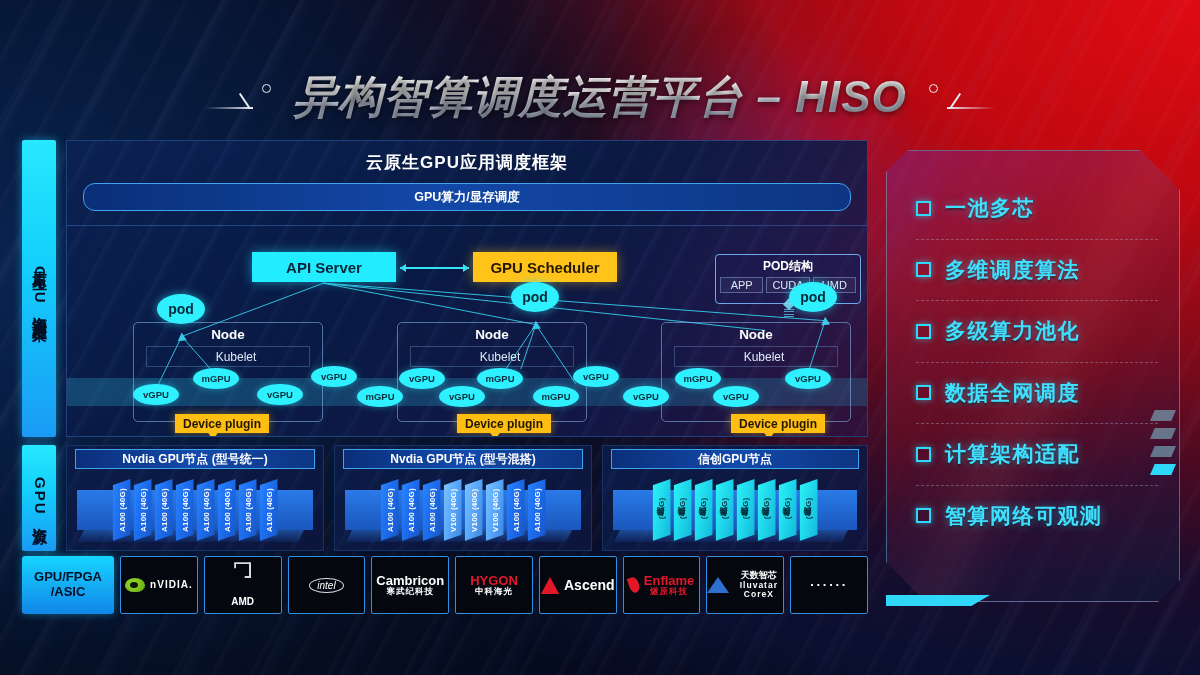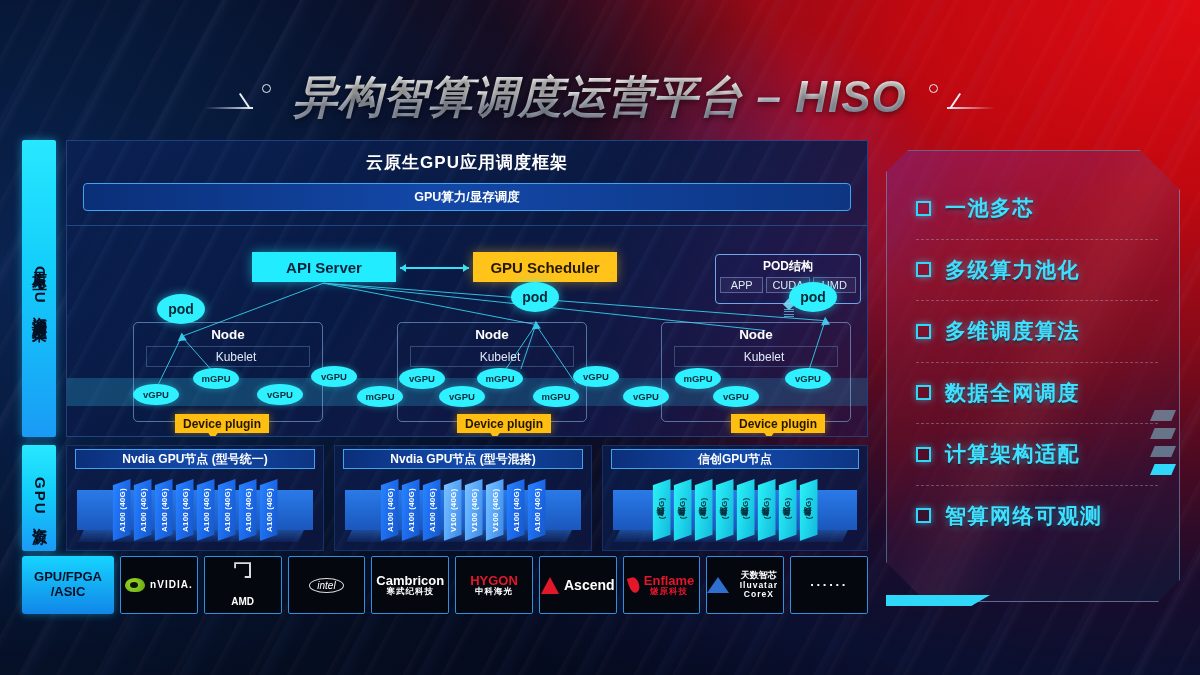--- a/index.html
+++ b/index.html
@@ -68,21 +68,21 @@
   .framebox{position:absolute;left:44px;top:0;width:802px;height:297px;
     background:linear-gradient(150deg,rgba(11,33,82,.96) 0%,rgba(9,26,68,.95) 45%,rgba(20,24,74,.82) 78%,rgba(42,18,64,.70) 100%);
     border:1px solid rgba(60,140,230,.35);overflow:hidden;}
   .framebox .fx{position:absolute;inset:0;opacity:.5;
     background:repeating-linear-gradient(118deg,rgba(255,255,255,0) 0 22px,rgba(120,175,255,.10) 23px,rgba(255,255,255,0) 30px);}
 
   .fb-title{position:absolute;left:0;right:0;top:10px;text-align:center;
     color:#fff;font-size:17px;font-weight:bold;letter-spacing:1px;}
 
   .pill-row{position:absolute;left:16px;right:16px;top:42px;display:flex;gap:20px;}
-  .pill{flex:1;height:28px;border:1px solid #3ea4f0;border-radius:4px;
+  .pill{flex:1;height:28px;border:1px solid #3ea4f0;border-radius:12px;
     background:linear-gradient(90deg,#0a2f78 0%,#1348a8 45%,#0d3582 100%);
     color:#fff;font-size:12.5px;font-weight:bold;
     display:flex;align-items:center;justify-content:center;}
 
   .innerbox{position:absolute;left:0;right:0;top:84px;bottom:0;
     border-top:1px solid rgba(70,150,235,.35);}
 
   .apiserver{position:absolute;left:185px;top:26px;width:144px;height:30px;
     background:#22ecff;color:#05243a;font-size:15px;font-weight:bold;
     display:flex;align-items:center;justify-content:center;
@@ -528,25 +528,25 @@
   <div class="rp-bg"></div>
   <div class="rp-sheen"></div>
 
   <div class="rp-list">
     <div class="rp-item">
       <span class="rp-sq"></span>
       <span class="rp-tx">一池多芯</span>
     </div>
     <div class="rp-item">
       <span class="rp-sq"></span>
-      <span class="rp-tx">多级算力池化</span>
+      <span class="rp-tx">多维调度算法</span>
     </div>
     <div class="rp-item">
       <span class="rp-sq"></span>
-      <span class="rp-tx">多维调度算法</span>
+      <span class="rp-tx">多级算力池化</span>
     </div>
     <div class="rp-item">
       <span class="rp-sq"></span>
       <span class="rp-tx">数据全网调度</span>
     </div>
     <div class="rp-item">
       <span class="rp-sq"></span>
       <span class="rp-tx">计算架构适配</span>
     </div>
     <div class="rp-item">

